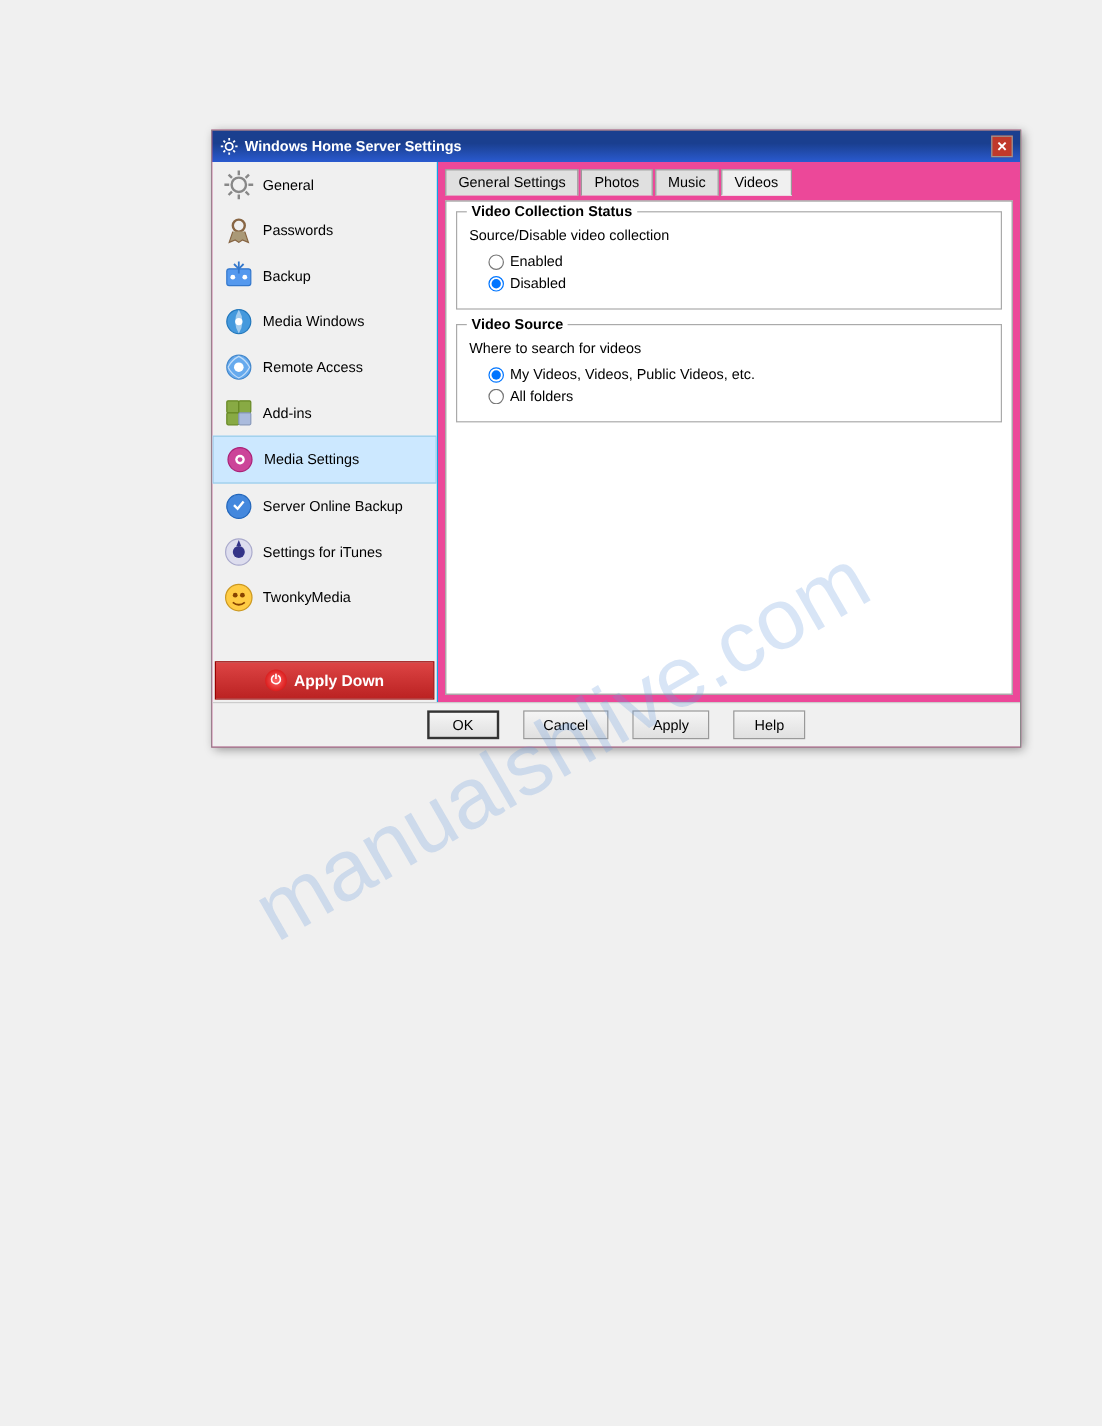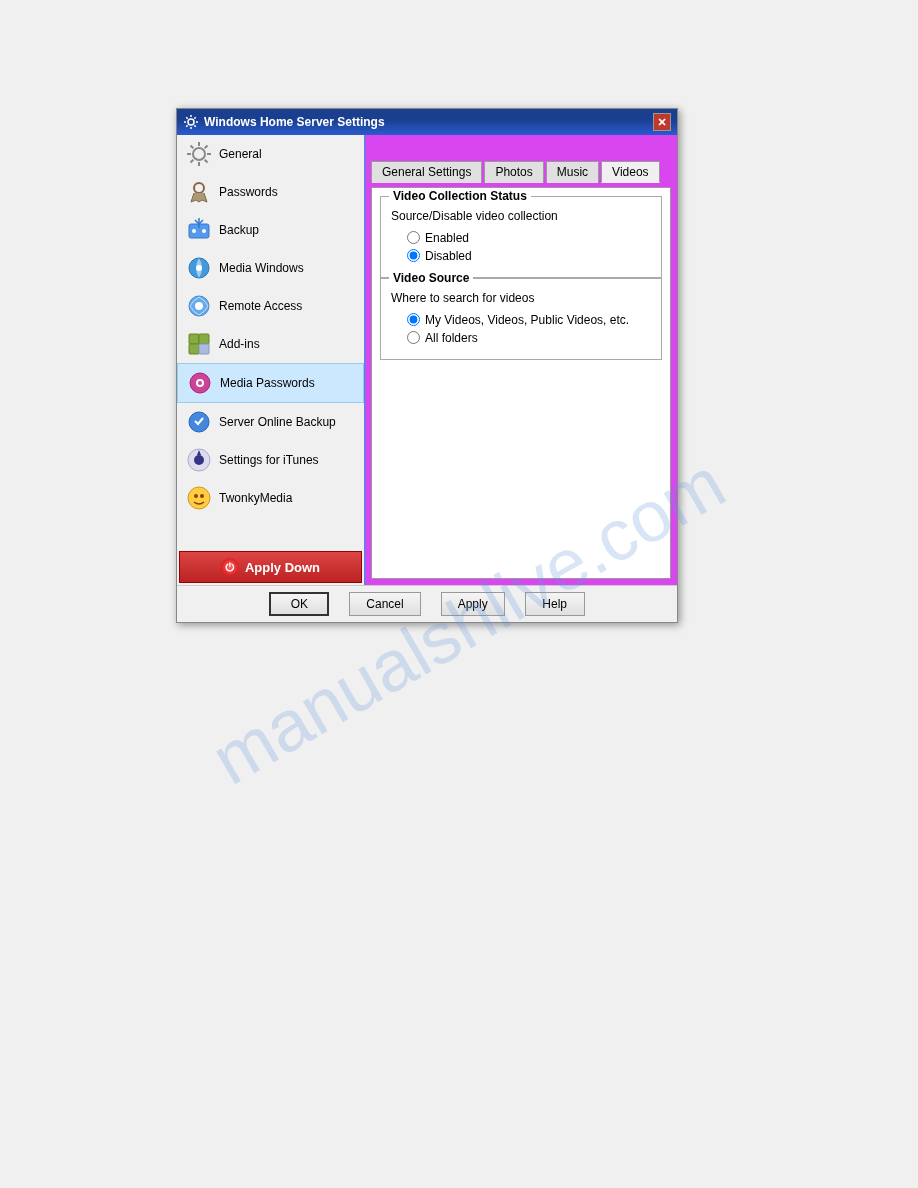--- a/index.html
+++ b/index.html
@@ -22,22 +22,22 @@
       font-family: Arial, sans-serif;
       pointer-events: none;
       white-space: nowrap;
       z-index: 100;
     }
 
     .window {
       position: absolute;
       top: 108px;
       left: 176px;
-      width: 502px;
-      background: #d946ef;
+      width: 675px;
+      background: #ec4899;
       border: 1px solid #888;
       box-shadow: 2px 2px 8px rgba(0,0,0,0.4);
     }
 
     .title-bar {
       background: linear-gradient(to bottom, #1a3f8f, #1a3f8f 40%, #2a5acf 100%);
       color: white;
       padding: 4px 6px;
       display: flex;
       align-items: center;
@@ -186,41 +186,40 @@
     }
 
     .tab {
       padding: 3px 10px;
       border: 1px solid #999;
       background: #e0e0e0;
       cursor: pointer;
       font-size: 12px;
       border-bottom: none;
       margin-right: 2px;
-      margin-top: 20px;
     }
 
     .tab.active {
       background: #f0f0f0;
       border-bottom: 1px solid #f0f0f0;
       font-weight: normal;
       z-index: 1;
     }
 
     .tab-content {
       border: 1px solid #999;
       flex: 1;
       background: white;
       padding: 8px;
       overflow-y: auto;
     }
 
     .section-box {
       border: 1px solid #aaa;
-      margin-bottom: 0;
+      margin-bottom: 12px;
       position: relative;
       padding: 8px 24px 10px 10px;
     }
 
     .section-title {
       position: absolute;
       top: -8px;
       left: 8px;
       background: white;
       padding: 0 4px;
@@ -232,21 +231,21 @@
     .section-line {
       display: block;
       font-size: 12px;
       margin-bottom: 8px;
       margin-top: 4px;
       color: #000;
     }
 
     .radio-option {
       display: flex;
-      align-items: flex-start;
+      align-items: flex-end;
       gap: 5px;
       margin: 4px 0 4px 16px;
     }
 
     .radio-option input[type="radio"] {
       margin: 0;
     }
 
     .radio-label {
       font-size: 12px;
@@ -354,21 +353,21 @@
           <span class="sidebar-label">Add-ins</span>
         </div>
 
 
         <div class="sidebar-item active">
           <svg class="sidebar-icon" viewBox="0 0 28 28">
             <circle cx="14" cy="14" r="10" fill="#cc4499" stroke="#aa2277" stroke-width="1"></circle>
             <circle cx="14" cy="14" r="4" fill="white"></circle>
             <circle cx="14" cy="14" r="2" fill="#cc4499"></circle>
           </svg>
-          <span class="sidebar-label">Media Passwords</span>
+          <span class="sidebar-label">Media Settings</span>
         </div>
 
         <div class="sidebar-item">
           <svg class="sidebar-icon" viewBox="0 0 28 28">
             <circle cx="14" cy="14" r="10" fill="#4488dd" stroke="#2266bb" stroke-width="1"></circle>
             <path d="M10 13 L13 16 L18 10" stroke="white" stroke-width="2" fill="none"></path>
           </svg>
           <span class="sidebar-label">Server Online Backup</span>
         </div>
 

